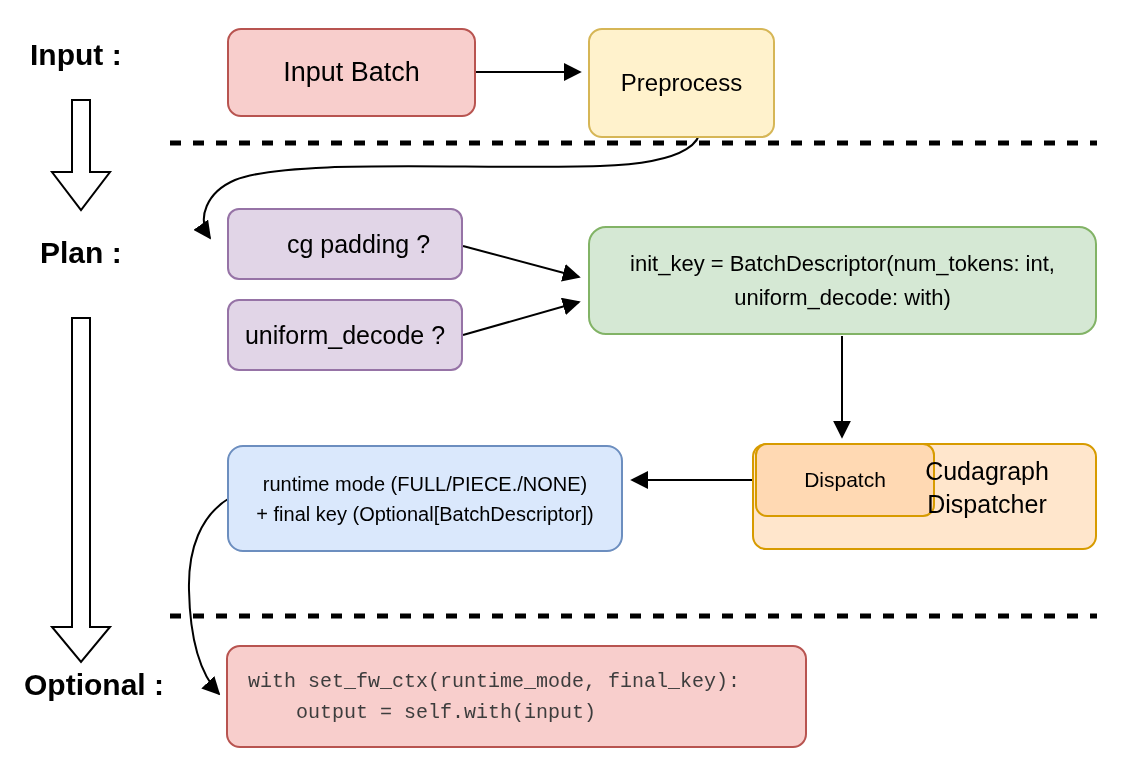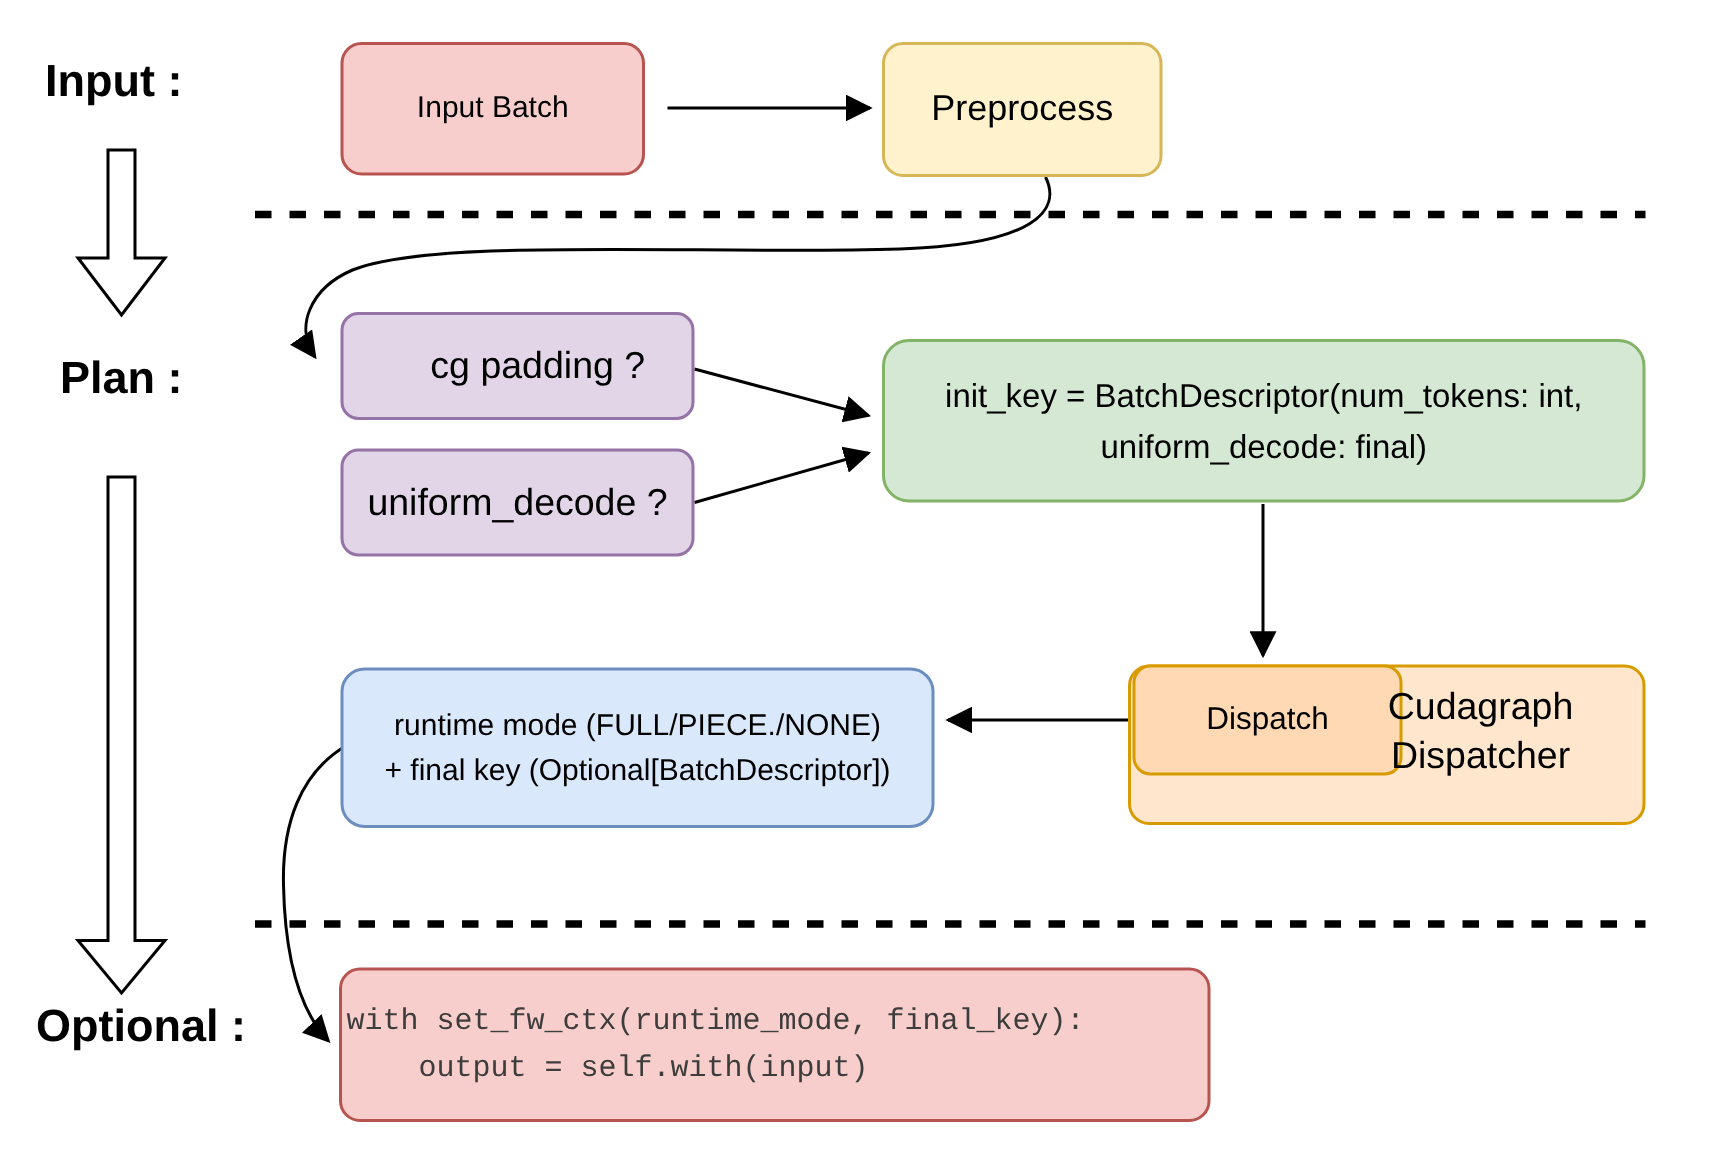--- a/index.html
+++ b/index.html
@@ -51,40 +51,40 @@
     border:2px solid var(--orange-stroke,#d79b00);
   }
   .orange-inner-node{
     background:var(--orange-inner-fill,#ffd9b3);
     border:2px solid var(--orange-stroke,#d79b00);
   }
   .blue-node{
     background:var(--blue-fill,#dae8fc);
     border:2px solid var(--blue-stroke,#6c8ebf);
   }
-  #input-batch{left:227px;top:28px;width:203px;height:89px;border-radius:14px;font-size:20px;text-align:center;}
-  #preprocess{left:588px;top:28px;width:187px;height:90px;border-radius:14px;font-size:24px;align-items:center;}
+  #input-batch{left:227px;top:28px;width:249px;height:89px;border-radius:14px;font-size:27px;text-align:center;}
+  #preprocess{left:588px;top:28px;width:187px;height:110px;border-radius:14px;font-size:24px;align-items:center;}
   #cg-padding{left:227px;top:208px;width:236px;height:72px;border-radius:12px;font-size:25px;padding-left:27px;}
   #uniform-decode{left:227px;top:299px;width:236px;height:72px;border-radius:12px;font-size:25px;}
   #init-key{left:588px;top:226px;width:509px;height:109px;border-radius:18px;font-size:22px;line-height:34px;text-align:center;}
   #dispatcher-outer{left:752px;top:443px;width:345px;height:107px;border-radius:14px;}
   #dispatch-inner{left:755px;top:443px;width:180px;height:74px;border-radius:12px;font-size:21px;}
   #dispatcher-label{
     position:absolute;left:906px;top:455px;width:162px;
     font-size:25px;line-height:33px;color:#000;text-align:center;
   }
   #runtime{left:227px;top:445px;width:396px;height:107px;border-radius:16px;font-size:20px;line-height:30px;}
   #execute-code{
     left:226px;top:645px;width:581px;height:103px;border-radius:14px;
     background:var(--red-fill,#f8cecc);
     border:2px solid var(--red-stroke,#b85450);
     align-items:flex-start;
     justify-content:center;
     text-align:left;
-    padding-left:3px;
+    padding-left:20px;
     font-family:"Liberation Mono","DejaVu Sans Mono",monospace;
     font-size:20px;line-height:31px;
     color:var(--code-text-color,#3d3d3d);
   }
   #execute-code .line{white-space:pre;}
   #input-label{left:30px;top:38px;}
   #plan-label{left:40px;top:236px;}
   #execute-label{left:24px;top:668px;}
 </style>
 </head>
@@ -129,21 +129,21 @@
   <div class="node purple-node" id="cg-padding">
     <span class="line">cg padding ?</span>
   </div>
 
   <div class="node purple-node" id="uniform-decode">
     <span class="line">uniform_decode ?</span>
   </div>
 
   <div class="node green-node" id="init-key">
     <span class="line">init_key = BatchDescriptor(num_tokens: int,</span>
-    <span class="line">uniform_decode: final)</span>
+    <span class="line">uniform_decode: with)</span>
   </div>
 
   <div class="node orange-node" id="dispatcher-outer"></div>
   <div class="node orange-inner-node" id="dispatch-inner">
     <span class="line">Dispatch</span>
   </div>
   <div id="dispatcher-label">
     <span class="line">Cudagraph</span>
     <span class="line">Dispatcher</span>
   </div>

